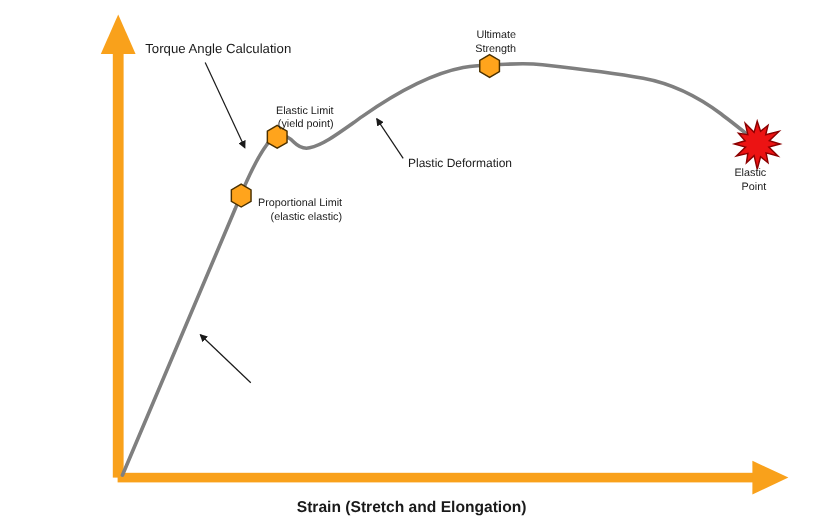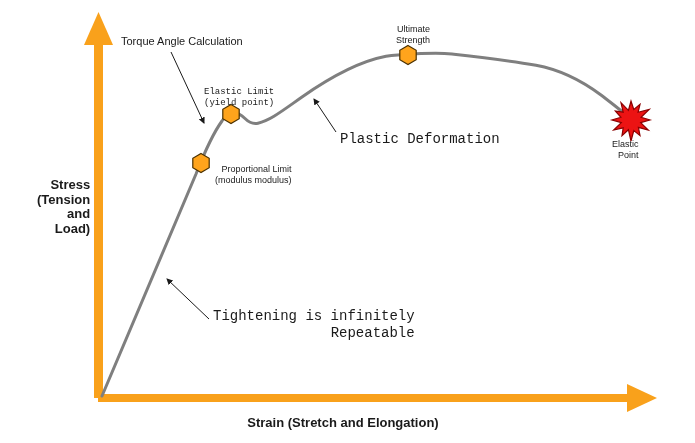--- a/index.html
+++ b/index.html
@@ -13,21 +13,21 @@
   }
   .stage svg { position: absolute; left: 0; top: 0; }
   .lbl {
     position: absolute;
     color: #1a1a1a;
     white-space: pre-line;
     line-height: 1.22;
     text-align: right;
   }
   .lbl-small  { font-size: 9px;  }
-  .lbl-med    { font-size: 14px; font-family: Liberation Mono, monospace; }
+  .lbl-med    { font-size: 10px; }
   .lbl-torque { font-size: 11px; }
   .lbl-axis   { font-size: 13px; font-weight: bold; line-height: 1.12; }
   .lbl-xaxis  { transform: translateX(-50%); text-align: center; }
 </style>
 </head>
 <body>
 
 <div class="stage">
 
   <svg width="695" height="443" viewBox="0 0 695 443">
@@ -61,39 +61,33 @@
     <line x1="336" y1="132" x2="314" y2="99" stroke="#1a1a1a" stroke-width="1" marker-end="url(#ah)"></line>
     <line x1="209" y1="319" x2="167" y2="279" stroke="#1a1a1a" stroke-width="1" marker-end="url(#ah)"></line>
 
     <polygon points="201,153.5 209.2,158.25 209.2,167.75 201,172.5 192.8,167.75 192.8,158.25" stroke="#4a3000" stroke-width="1.2" fill="#FFA41C"></polygon>
     <polygon points="231,104.5 239.2,109.25 239.2,118.75 231,123.5 222.8,118.75 222.8,109.25" stroke="#4a3000" stroke-width="1.2" fill="#FFA41C"></polygon>
     <polygon points="408,45.5 416.2,50.25 416.2,59.75 408,64.5 399.8,59.75 399.8,50.25" stroke="#4a3000" stroke-width="1.2" fill="#FFA41C"></polygon>
 
     <polygon points="650,120 640.7,122.6 648.3,130 638.4,127.4 640,135.6 633.8,130.6 631,141 628.4,129.7 622,135.6 623.2,127.8 613.7,130 621.3,122.6 612,120 620.9,117.3 615.4,111 623.2,112.2 621,102.7 628.4,110.3 631,101 633.8,109.4 640,104.4 638.1,112.3 649.2,109.5 641.1,117.3" stroke="#8B0000" stroke-width="1.2" fill="#EC1313"></polygon>
   </svg>
 
-  <div class="lbl lbl-axis" style="left:37px; top:178px;">Stress
-(Tension
-and
-Load)</div>
 
   <div class="lbl lbl-torque" style="left:121px; top:35px;">Torque Angle Calculation</div>
 
   <div class="lbl lbl-axis lbl-xaxis" style="left:343px; top:416px;">Strain (Stretch and Elongation)</div>
 
-  <div class="lbl lbl-small" style="left:204px; top:87px;font-family:Liberation Mono, monospace;">Elastic Limit
+  <div class="lbl lbl-small" style="left:230px; top:87px;">Elastic Limit
 (yield point)</div>
 
   <div class="lbl lbl-small" style="left:215px; top:164px;">Proportional Limit
-(modulus modulus)</div>
+(elastic elastic)</div>
 
   <div class="lbl lbl-small" style="left:396px; top:24px;">Ultimate
 Strength</div>
 
   <div class="lbl lbl-med" style="left:340px; top:131px;">Plastic Deformation</div>
 
-  <div class="lbl lbl-med" style="left:213px; top:308px;">Tightening is infinitely
-Repeatable</div>
 
   <div class="lbl lbl-small" style="left:612px; top:139px;">Elastic
 Point</div>
 
 </div>
 
 </body></html>

